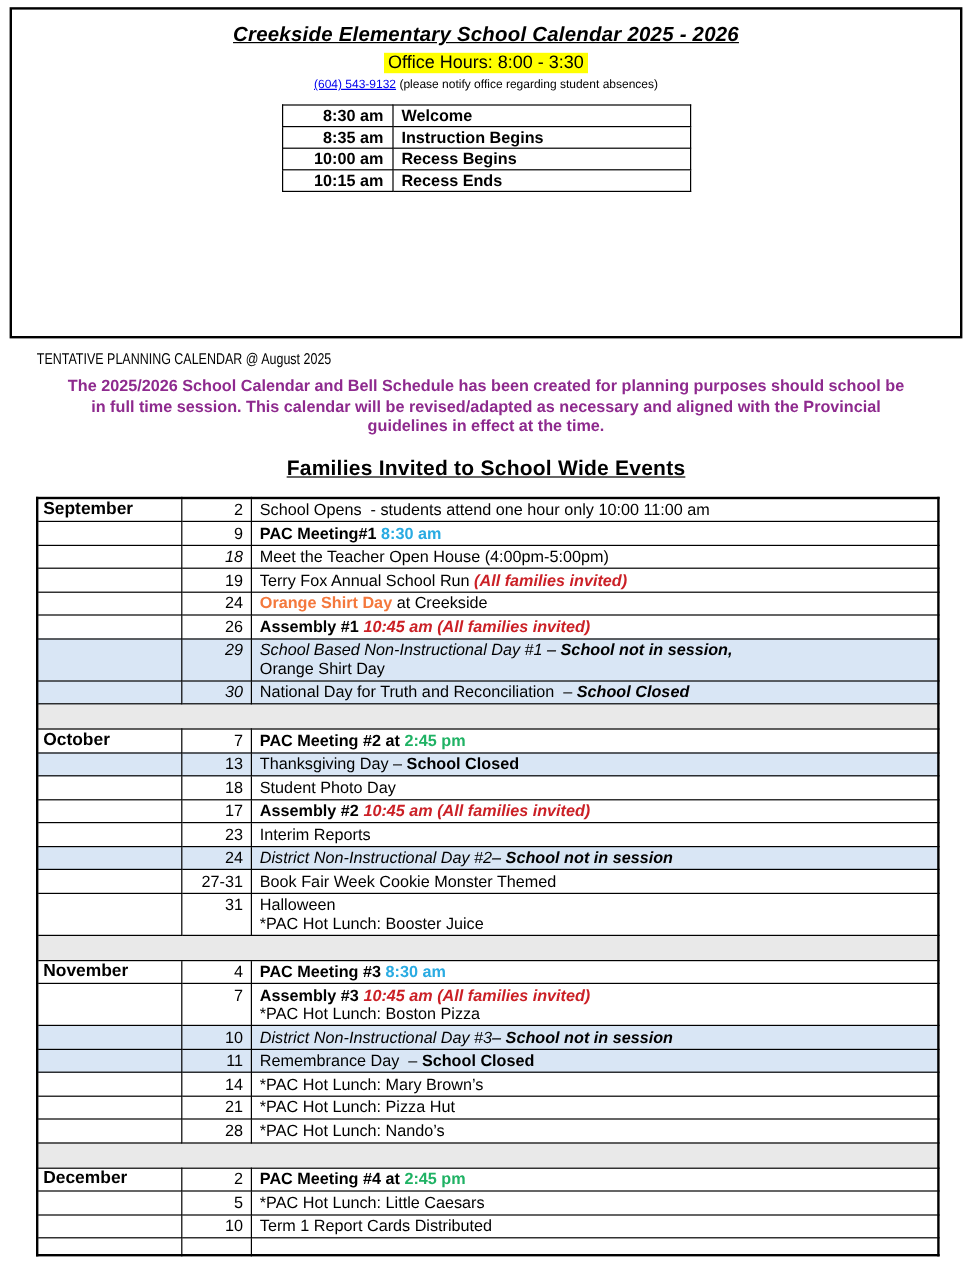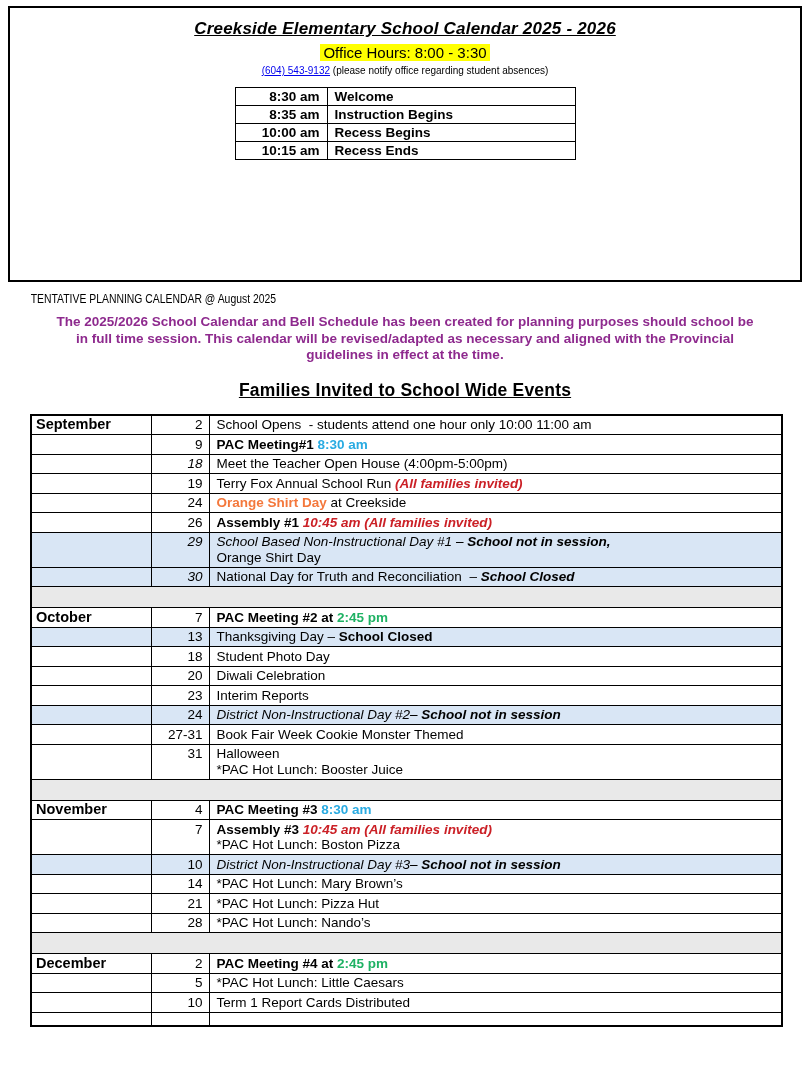--- a/index.html
+++ b/index.html
@@ -162,23 +162,23 @@
       </tr>
       <tr>
         <td class="month"></td>
         <td class="date">18</td>
         <td class="event">
           <div><span>Student Photo Day</span></div>
         </td>
       </tr>
       <tr>
         <td class="month"></td>
-        <td class="date">20</td>
-        <td class="event">
-          <div><span>Diwali Celebration</span></div>
+        <td class="date">17</td>
+        <td class="event">
+          <div><span class="b">Assembly #2 </span><span class="b red">10:45 am (All families invited)</span></div>
         </td>
       </tr>
       <tr>
         <td class="month"></td>
         <td class="date">23</td>
         <td class="event">
           <div><span>Interim Reports</span></div>
         </td>
       </tr>
       <tr class="hl">
@@ -221,20 +221,27 @@
           <div><span>*PAC Hot Lunch: Boston Pizza</span></div>
         </td>
       </tr>
       <tr class="hl">
         <td class="month"></td>
         <td class="date">10</td>
         <td class="event">
           <div><span class="i">District Non-Instructional Day #3– </span><span class="bi">School not in session</span></div>
         </td>
       </tr>
+      <tr class="hl">
+        <td class="month"></td>
+        <td class="date">11</td>
+        <td class="event">
+          <div><span>Remembrance Day  – </span><span class="b">School Closed</span></div>
+        </td>
+      </tr>
       <tr>
         <td class="month"></td>
         <td class="date">14</td>
         <td class="event">
           <div><span>*PAC Hot Lunch: Mary Brown’s</span></div>
         </td>
       </tr>
       <tr>
         <td class="month"></td>
         <td class="date">21</td>

